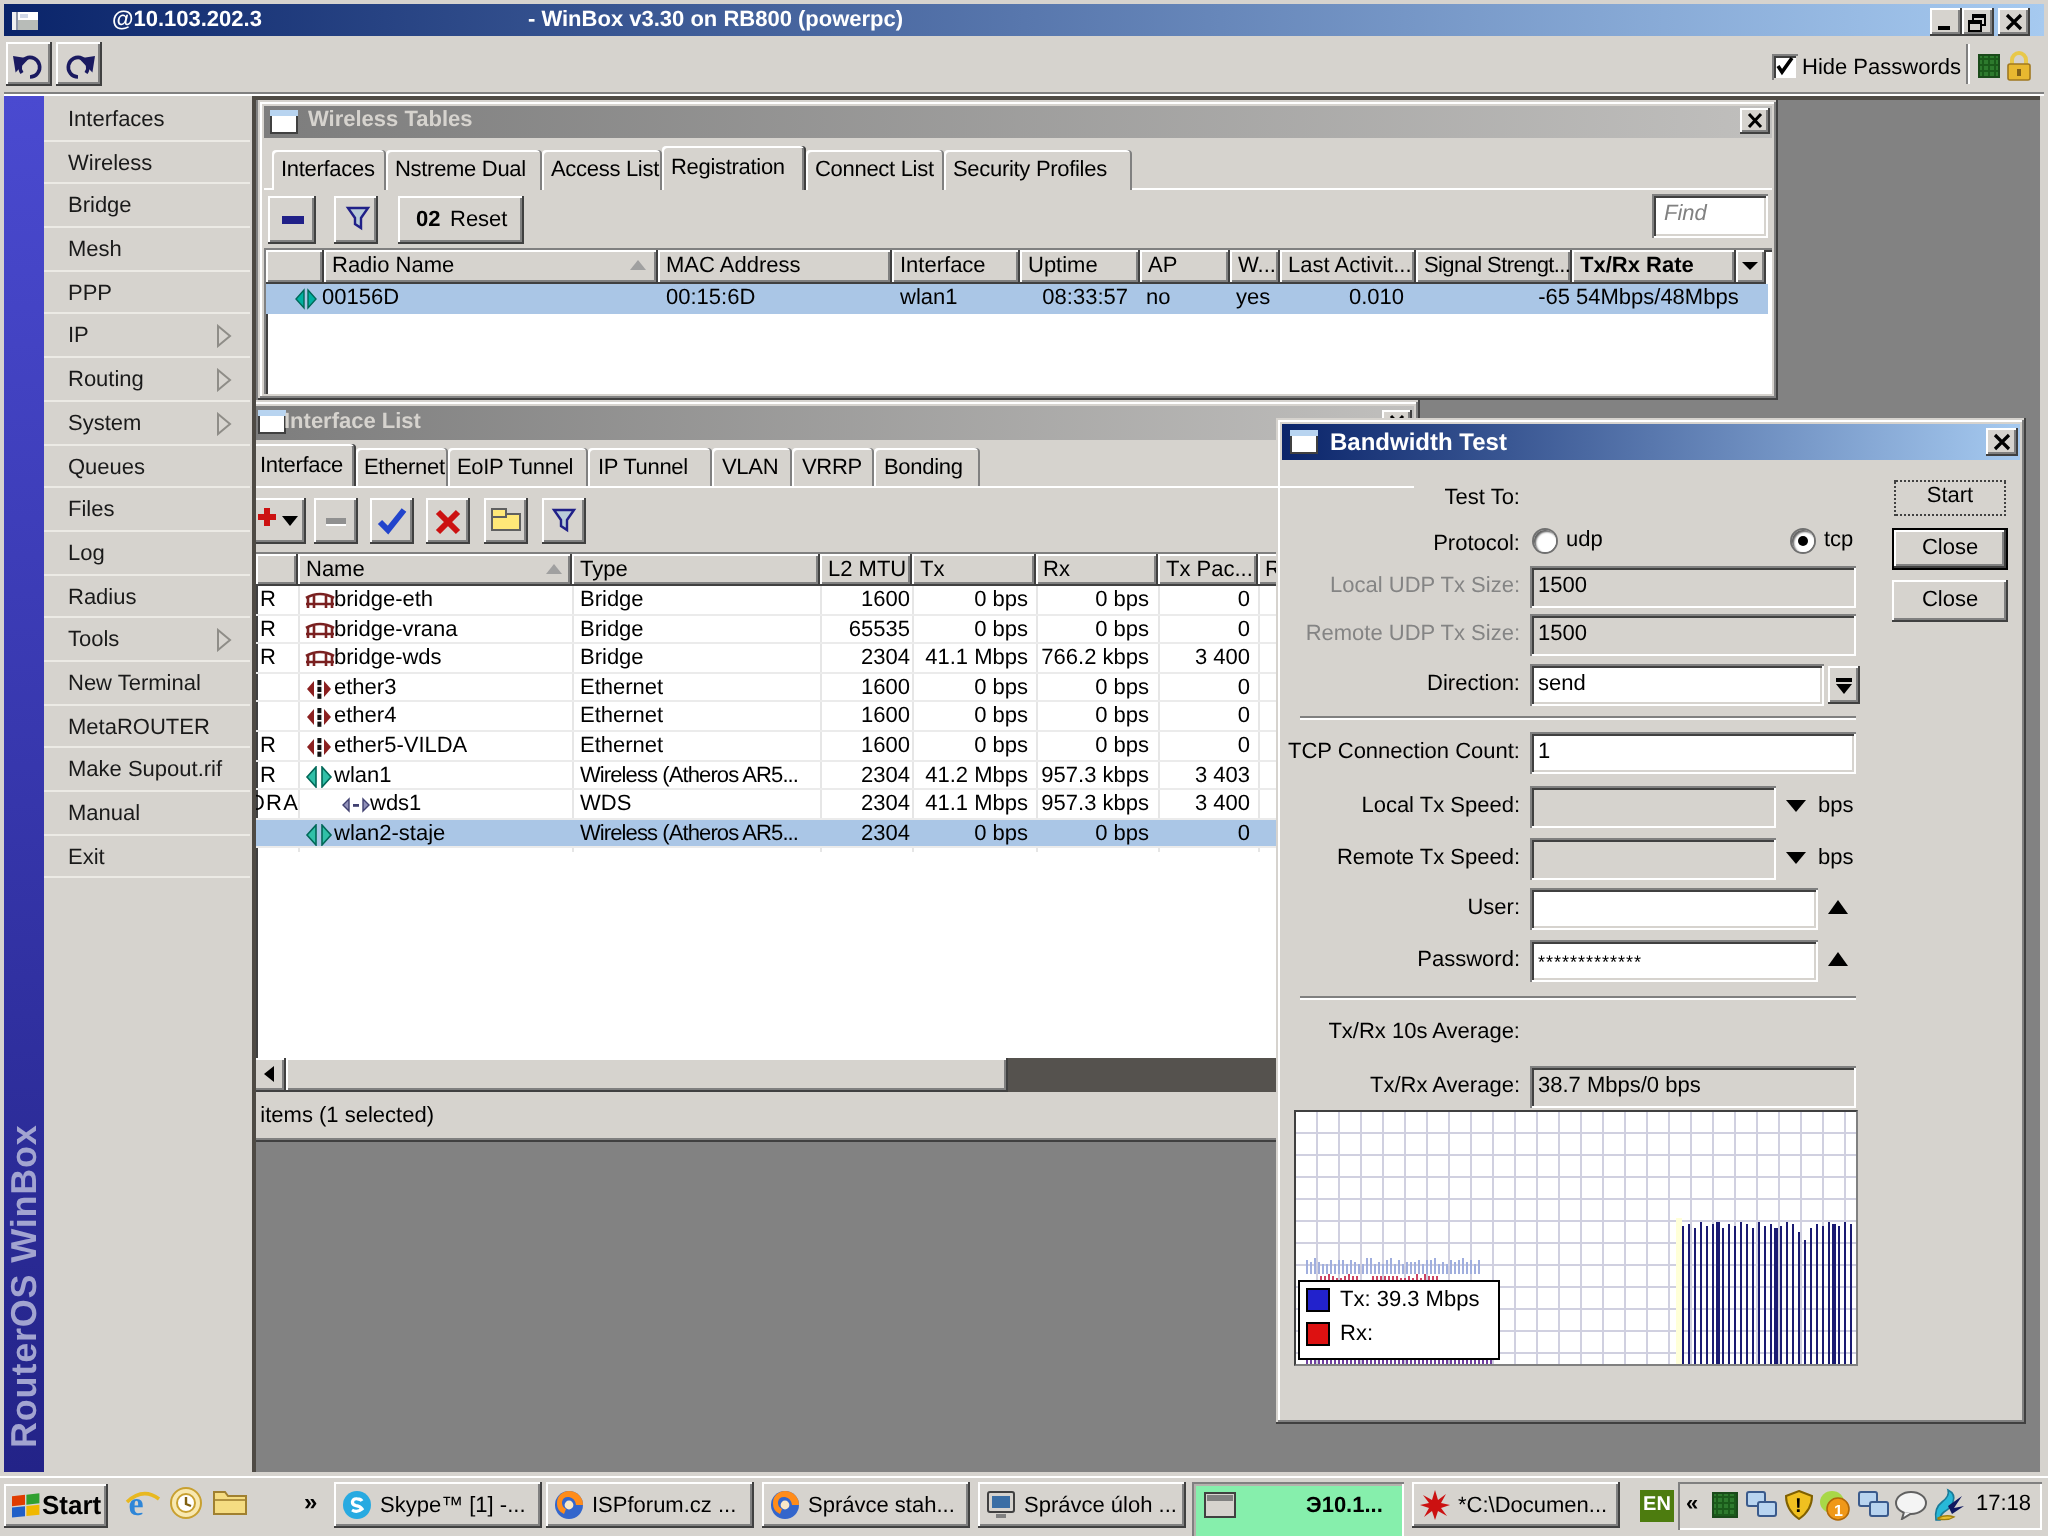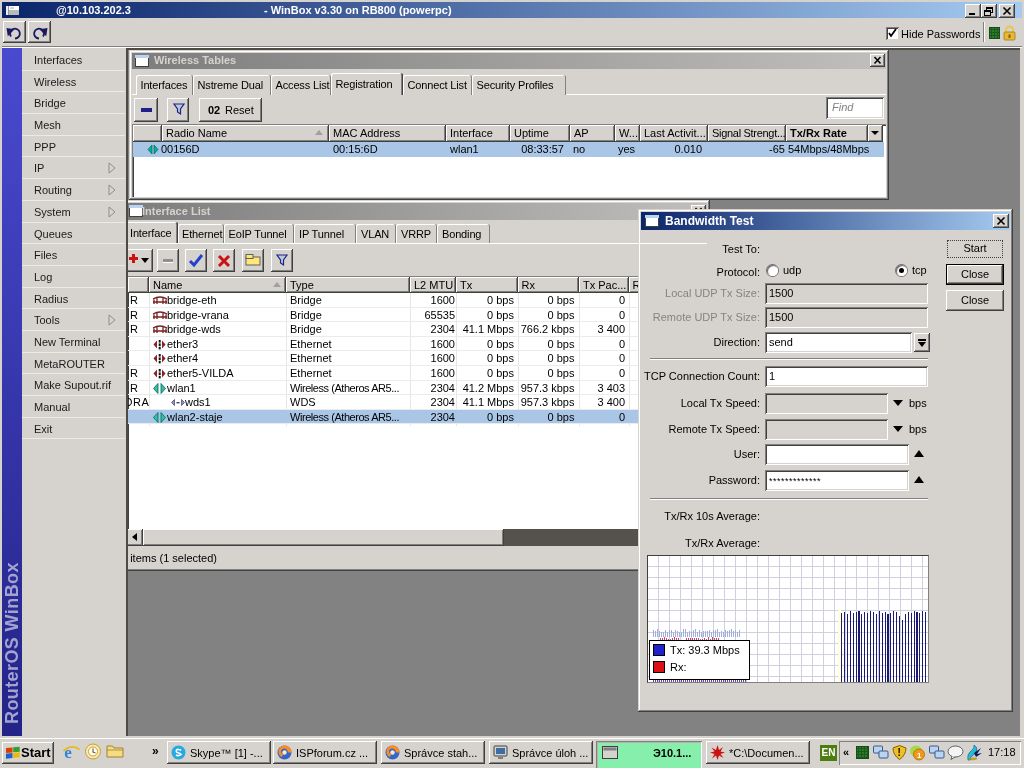--- a/index.html
+++ b/index.html
@@ -423,20 +423,21 @@
     <div class="abs" style="left:271px;top:214px;">bps</div>
     <div class="lbl" style="left:20px;top:239px;width:102px;">User:</div>
     <div class="inp" style="left:127px;top:235px;width:144px;height:21px;"></div>
     <div class="abs" style="left:276px;top:241px;width:0;height:0;border-bottom:7px solid #000;border-left:5px solid transparent;border-right:5px solid transparent;"></div>
     <div class="lbl" style="left:20px;top:265px;width:102px;">Password:</div>
     <div class="inp" style="left:127px;top:261px;width:144px;height:21px;font-size:9px;letter-spacing:0.5px;padding-top:6px;">*************</div>
     <div class="abs" style="left:276px;top:267px;width:0;height:0;border-bottom:7px solid #000;border-left:5px solid transparent;border-right:5px solid transparent;"></div>
     <div class="vsep" style="left:12px;top:289px;width:278px;"></div>
     <div class="lbl" style="left:20px;top:301px;width:102px;">Tx/Rx 10s Average:</div>
     <div class="lbl" style="left:20px;top:328px;width:102px;">Tx/Rx Average:</div>
+    <div class="inp dis" style="left:127px;top:324px;width:163px;height:21px;">38.7 Mbps/0 bps</div>
 
     <div class="abs" style="left:308px;top:30px;width:58px;height:20px;background:#d6d3ce;box-shadow:inset 0 0 0 1px #d6d3ce;">
       <div class="abs" style="left:1px;top:1px;right:1px;bottom:1px;border:1px dotted #404040;"></div>
       <div class="abs" style="left:0;right:0;top:3px;text-align:center;color:#000;">Start</div>
     </div>
     <div class="abs" style="left:308px;top:55px;width:58px;height:21px;background:#d6d3ce;border:1px solid #000;box-shadow:inset -1px -1px 0 #404040, inset 1px 1px 0 #fff, inset -2px -2px 0 #808080;">
       <div class="abs" style="left:0;right:0;top:3px;text-align:center;color:#000;">Close</div>
     </div>
     <div class="abs tbtn" style="left:308px;top:81px;width:58px;height:21px;">
       <div class="abs" style="left:0;right:0;top:4px;text-align:center;color:#000;">Close</div>

